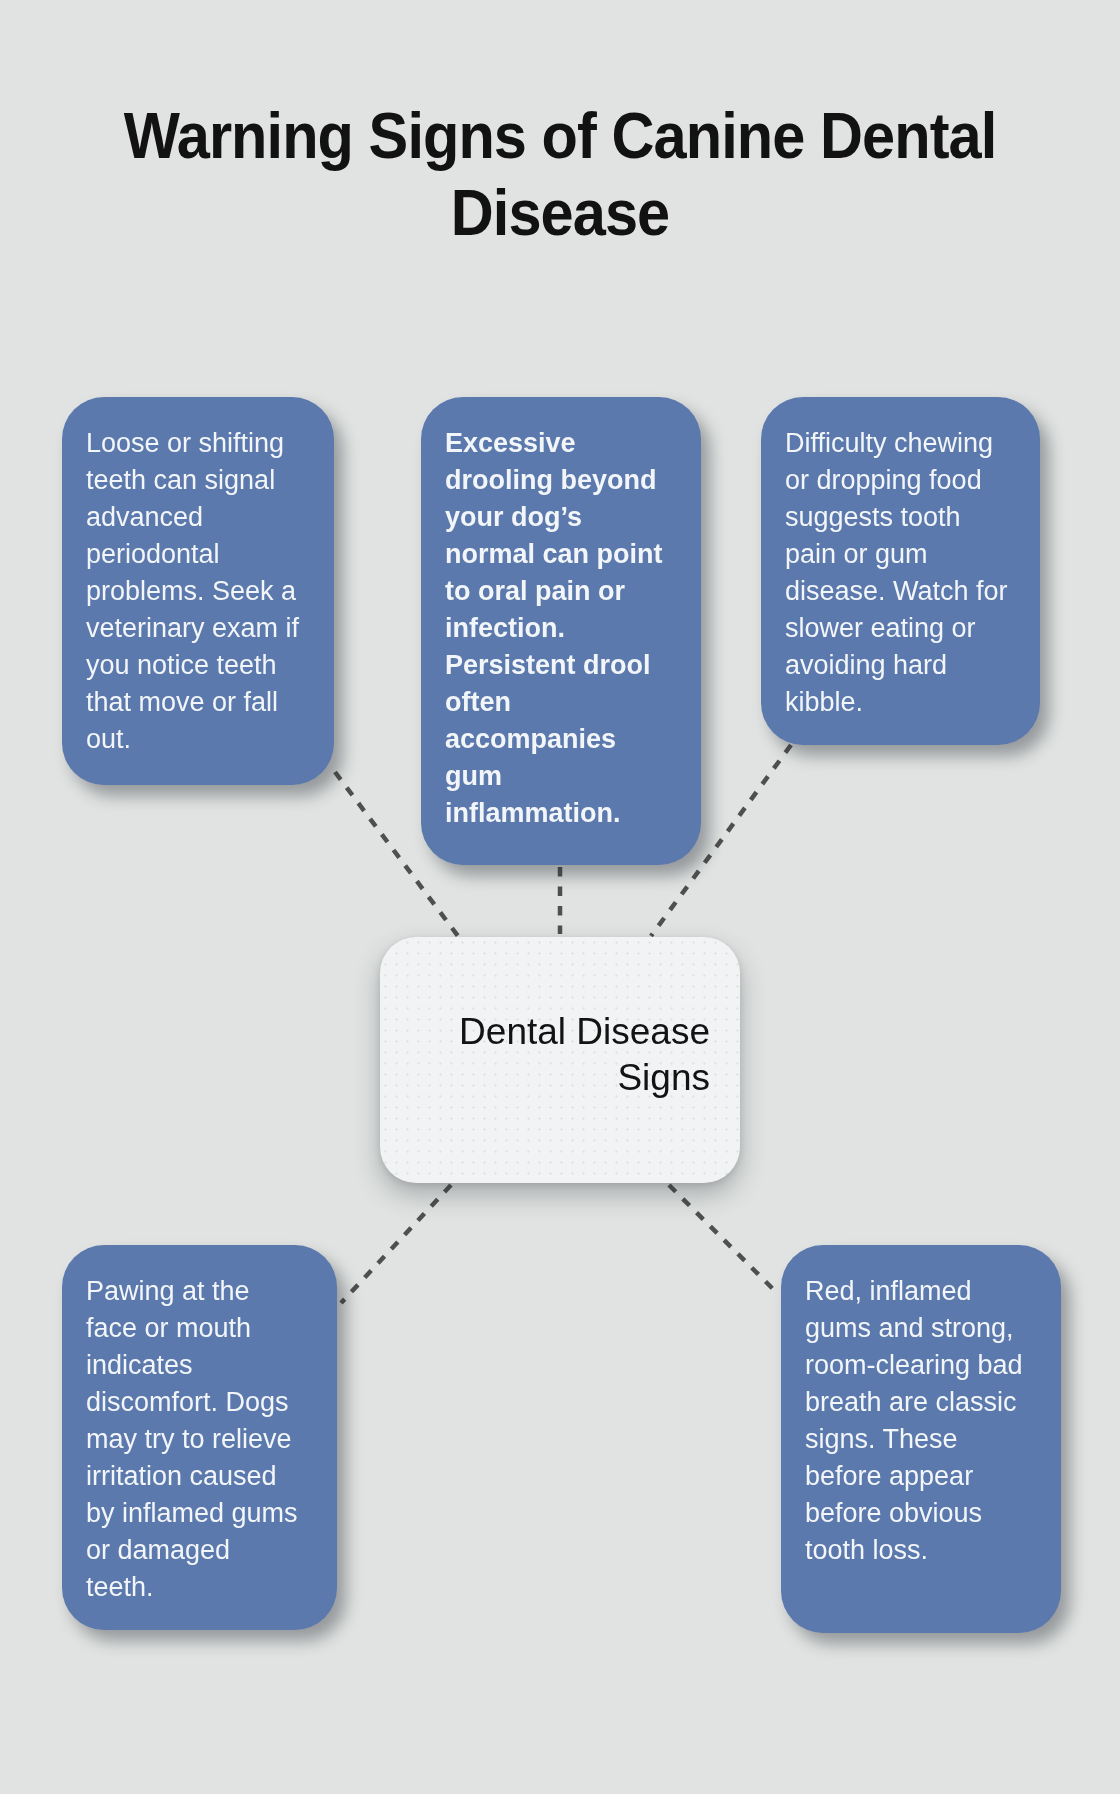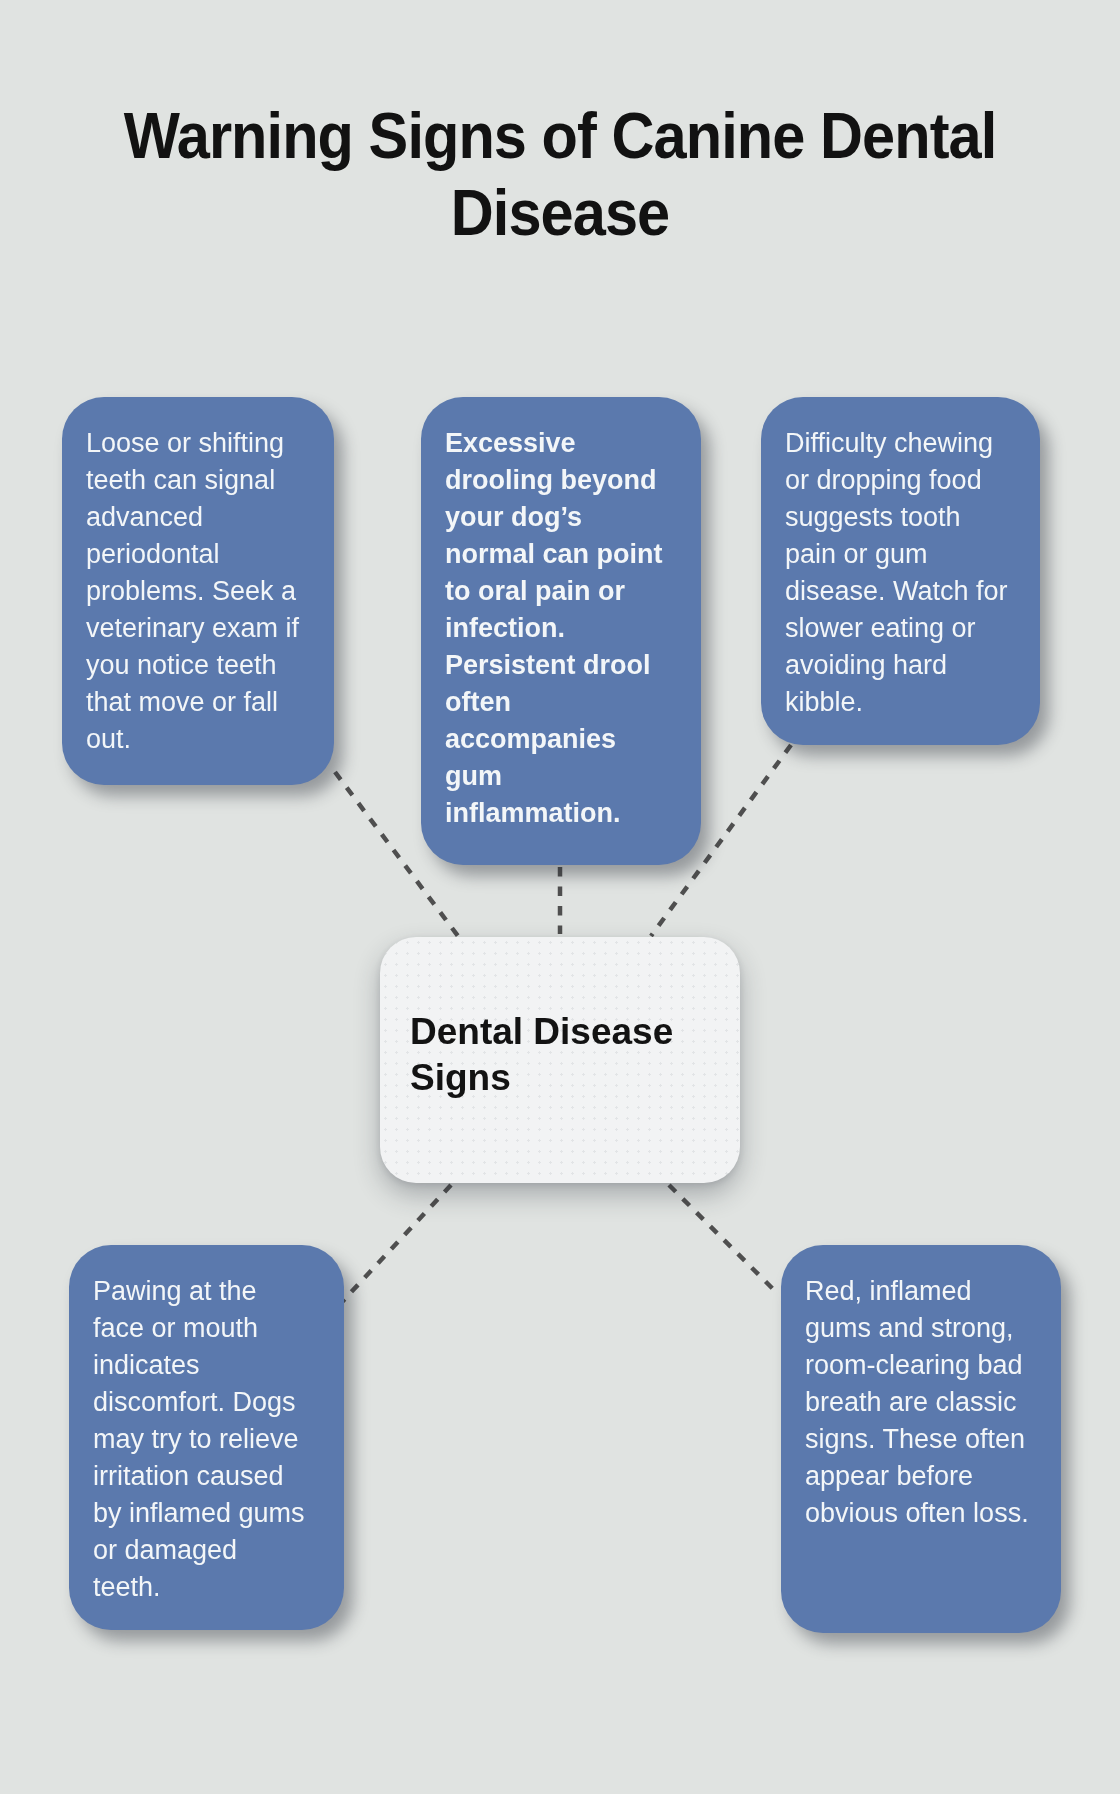--- a/index.html
+++ b/index.html
@@ -49,44 +49,44 @@
     color: var(--node-text, #f3f6f8);
     font-size: 27px;
     line-height: 37px;
     box-sizing: border-box;
     padding: 28px 32px 24px 24px;
   }
   .node p { margin: 0; }
   .node-1 { left: 62px;  top: 397px;  width: 272px; height: 388px; }
   .node-2 { left: 421px; top: 397px;  width: 280px; height: 468px; font-weight: bold; }
   .node-3 { left: 761px; top: 397px;  width: 279px; height: 348px; }
-  .node-4 { left: 69px;  top: 1245px; width: 275px; height: 385px; }
+  .node-4 { left: 62px;  top: 1245px; width: 275px; height: 385px; }
   .node-5 { left: 781px; top: 1245px; width: 280px; height: 388px; }
   .center-node {
     position: absolute;
     left: 380px;
     top: 937px;
     width: 360px;
     height: 246px;
     box-sizing: border-box;
     background-color: var(--center-fill, #f2f3f4);
     background-image: radial-gradient(rgba(90, 100, 110, 0.10) 1px, transparent 1.2px);
     background-size: 11px 11px;
     border-radius: 36px;
     box-shadow: 0 12px 26px rgba(40, 45, 55, 0.30), 0 2px 6px rgba(40, 45, 55, 0.12);
     display: flex;
     align-items: center;
     justify-content: center;
   }
   .center-label {
     color: var(--center-text, #131313);
-    font-weight: 700;
+    font-weight: 400;
     font-size: 37px;
     line-height: 1.25;
-    text-align: left;
+    text-align: right;
     padding: 0 30px;
     margin-top: -10px;
   }
 </style>
 </head>
 <body>
 
 <div class="canvas">
 
   <h1 class="title" style="margin:0;">
@@ -112,20 +112,20 @@
 
   <div class="node node-3">
     <p>Difficulty chewing or dropping food suggests tooth pain or gum disease. Watch for slower eating or avoiding hard kibble.</p>
   </div>
 
   <div class="node node-4">
     <p>Pawing at the face or mouth indicates discomfort. Dogs may try to relieve irritation caused by inflamed gums or damaged teeth.</p>
   </div>
 
   <div class="node node-5">
-    <p>Red, inflamed gums and strong, room-clearing bad breath are classic signs. These often appear before obvious often loss.</p>
+    <p>Red, inflamed gums and strong, room-clearing bad breath are classic signs. These before appear before obvious tooth loss.</p>
   </div>
 
   <div class="center-node">
     <div class="center-label">Dental Disease Signs</div>
   </div>
 
 </div>
 
 </body></html>

